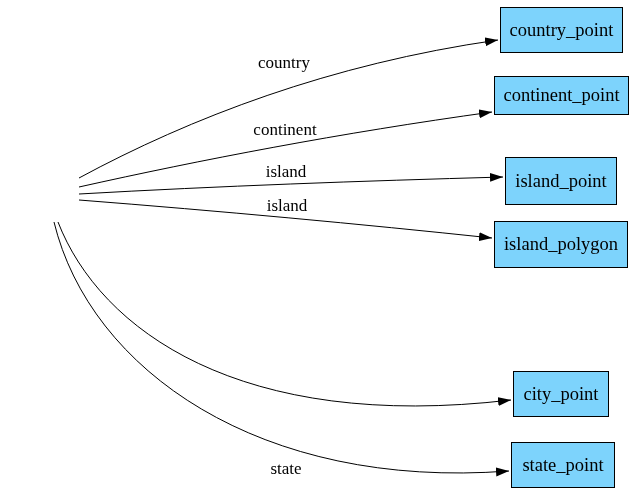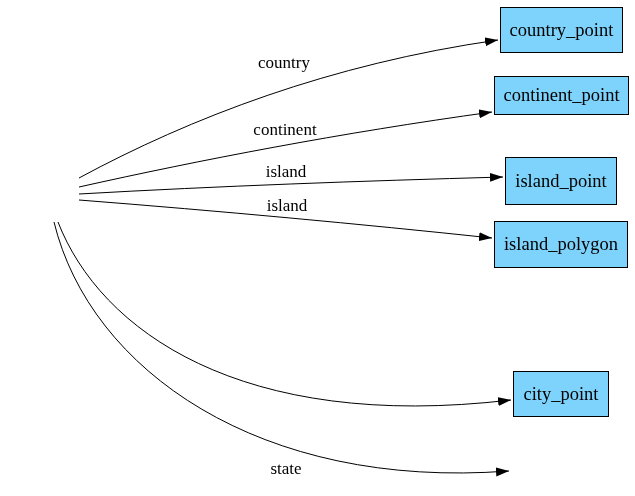--- a/index.html
+++ b/index.html
@@ -71,20 +71,23 @@
   </div>
 
   <div class="node" style="left:494px; top:221px; width:134px; height:47px;font-family:Liberation Serif, serif;">
     <span>island_polygon</span>
   </div>
 
   <div class="node" style="left:513px; top:371px; width:96px; height:46px;">
     <span>city_point</span>
   </div>
 
+  <div class="node" style="left:511px; top:442px; width:104px; height:46px;">
+    <span>state_point</span>
+  </div>
 
   <div class="edge-label" style="left:284px; top:62px;">country</div>
 
   <div class="edge-label" style="left:285px; top:129px;text-align:right;">continent</div>
 
   <div class="edge-label" style="left:286px; top:171px;">island</div>
 
   <div class="edge-label" style="left:287px; top:205px;">island</div>
 
 

